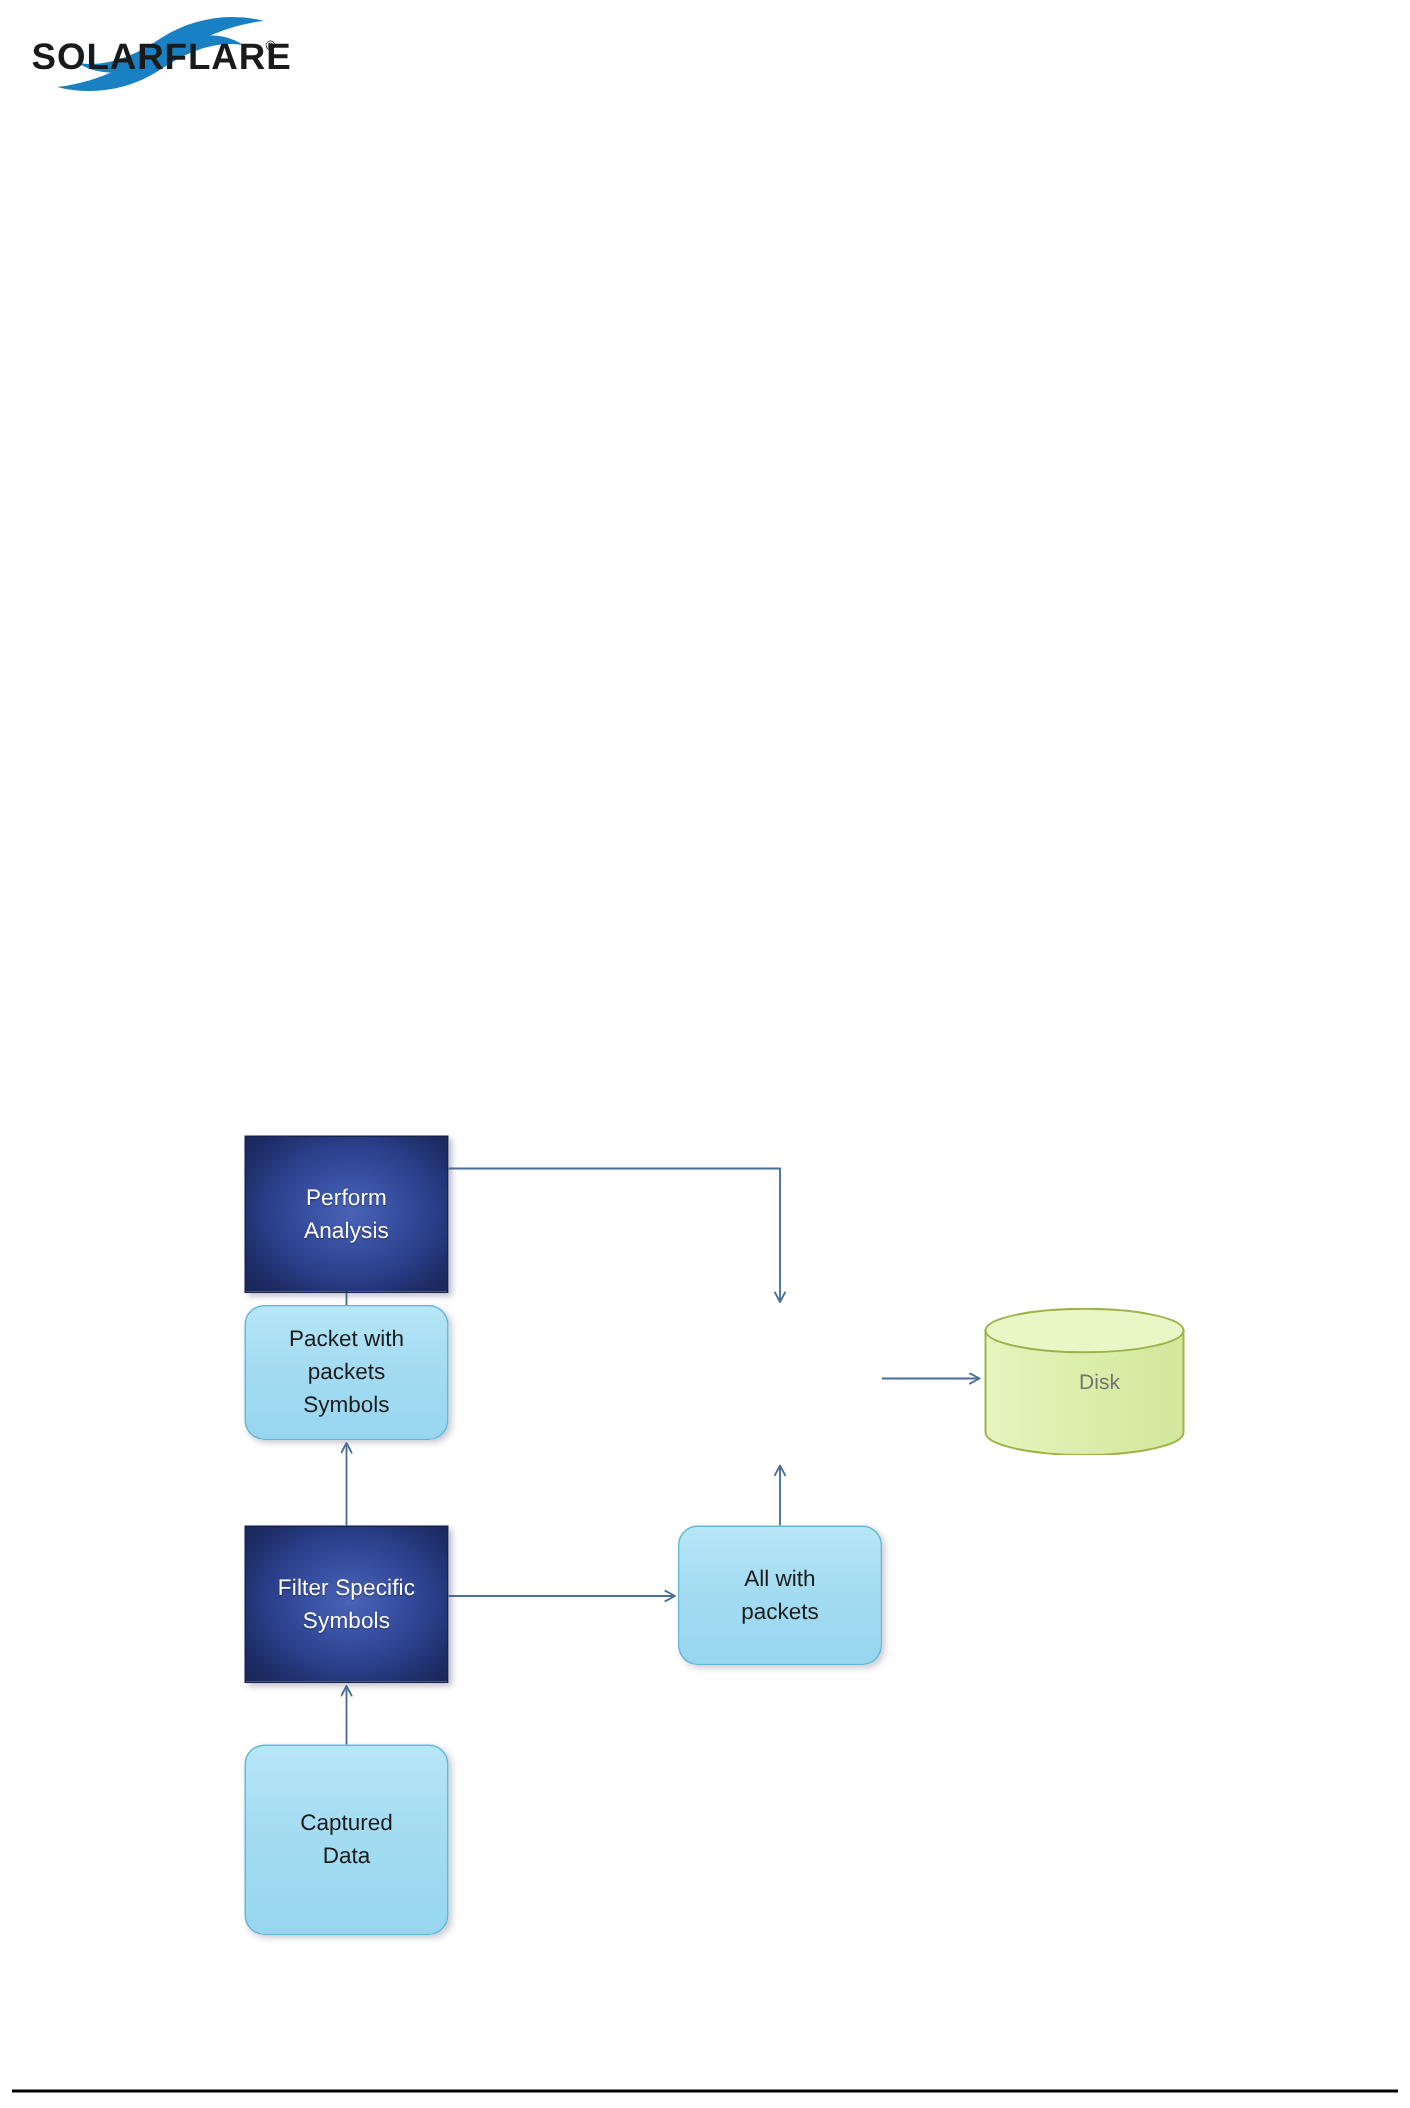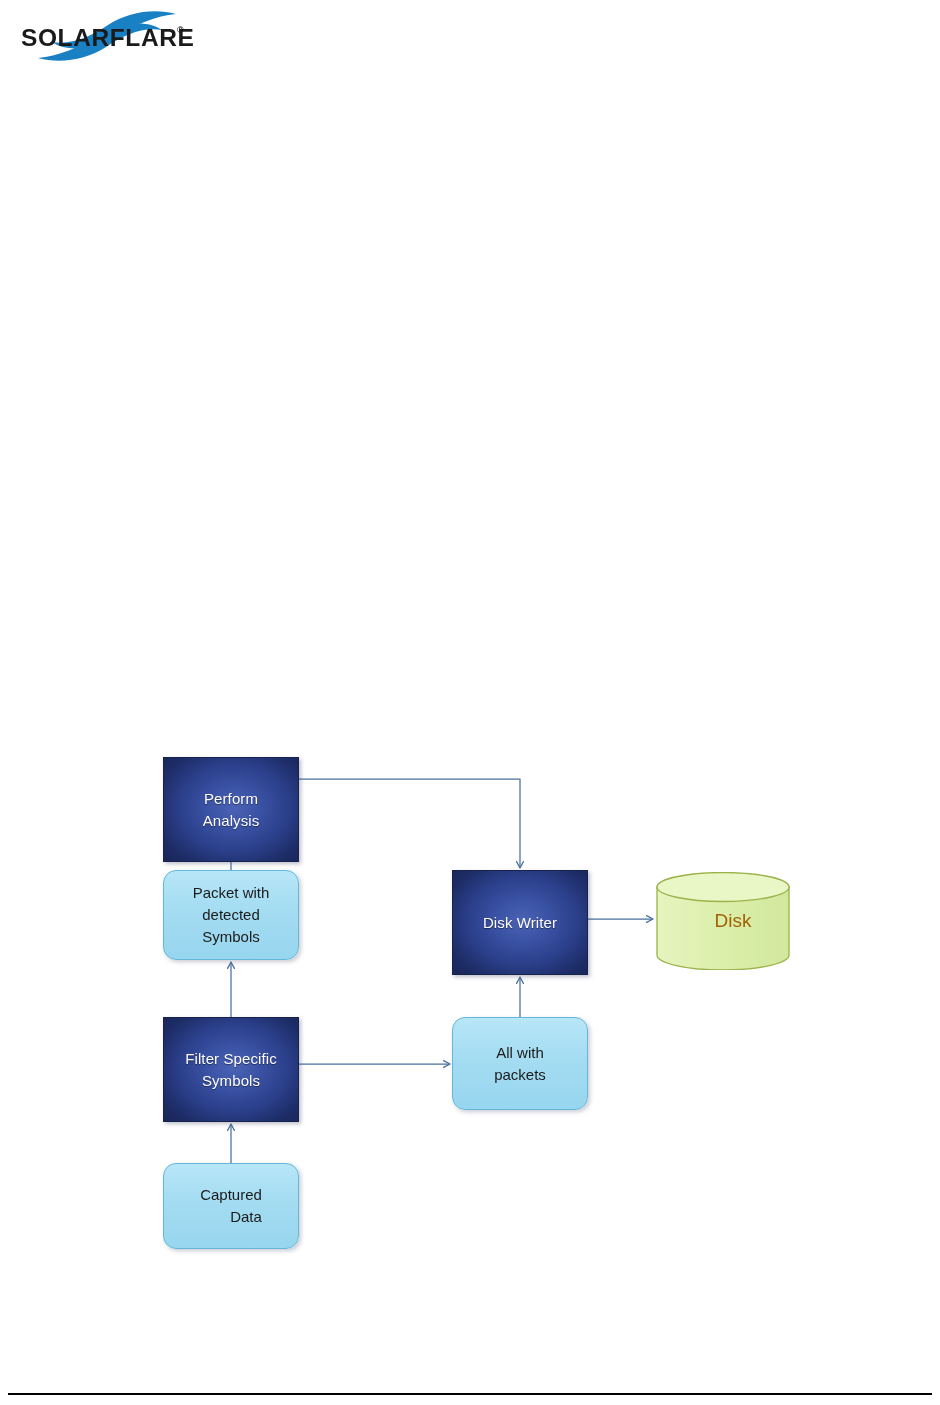--- a/index.html
+++ b/index.html
@@ -105,22 +105,22 @@
     box-shadow: none;
   }
   .cyl-wrap {
     position: absolute;
     inset: 0;
   }
   .cyl-wrap svg { display: block; }
   .node.storage .node-label {
     position: relative;
     z-index: 2;
-    color: #a16207;
-    font-size: 19px;
+    color: #737373;
+    font-size: 14px;
     margin-left: 20px;
   }
 
   
   #footer-rule {
     position: absolute;
     left: 8px;
     top: 1393px;
     width: 924px;
     height: 0;
@@ -178,37 +178,34 @@
     </g>
   </svg>
 
   <div class="node process" style="left:163px; top:757px; width:136px; height:105px;">
     <span class="node-label">Perform
 Analysis</span>
   </div>
 
   <div class="node data" style="left:163px; top:870px; width:136px; height:90px;">
     <span class="node-label">Packet with
-detected
+packets
 Symbols</span>
   </div>
 
   <div class="node process" style="left:163px; top:1017px; width:136px; height:105px;justify-content:center;">
     <span class="node-label">Filter Specific
 Symbols</span>
   </div>
 
-  <div class="node data" style="left:163px; top:1163px; width:136px; height:86px;text-align:right;">
+  <div class="node data" style="left:163px; top:1163px; width:136px; height:127px;">
     <span class="node-label">Captured
 Data</span>
   </div>
 
-  <div class="node process" style="left:452px; top:870px; width:136px; height:105px;">
-    <span class="node-label">Disk Writer</span>
-  </div>
 
   <div class="node data" style="left:452px; top:1017px; width:136px; height:93px;">
     <span class="node-label">All with
 packets</span>
   </div>
 
   <div class="node storage" style="left:655px; top:872px; width:136px; height:98px;">
     <div class="cyl-wrap">
       <svg width="136" height="98" viewBox="0 0 136 98" xmlns="http://www.w3.org/2000/svg">
         <defs>

